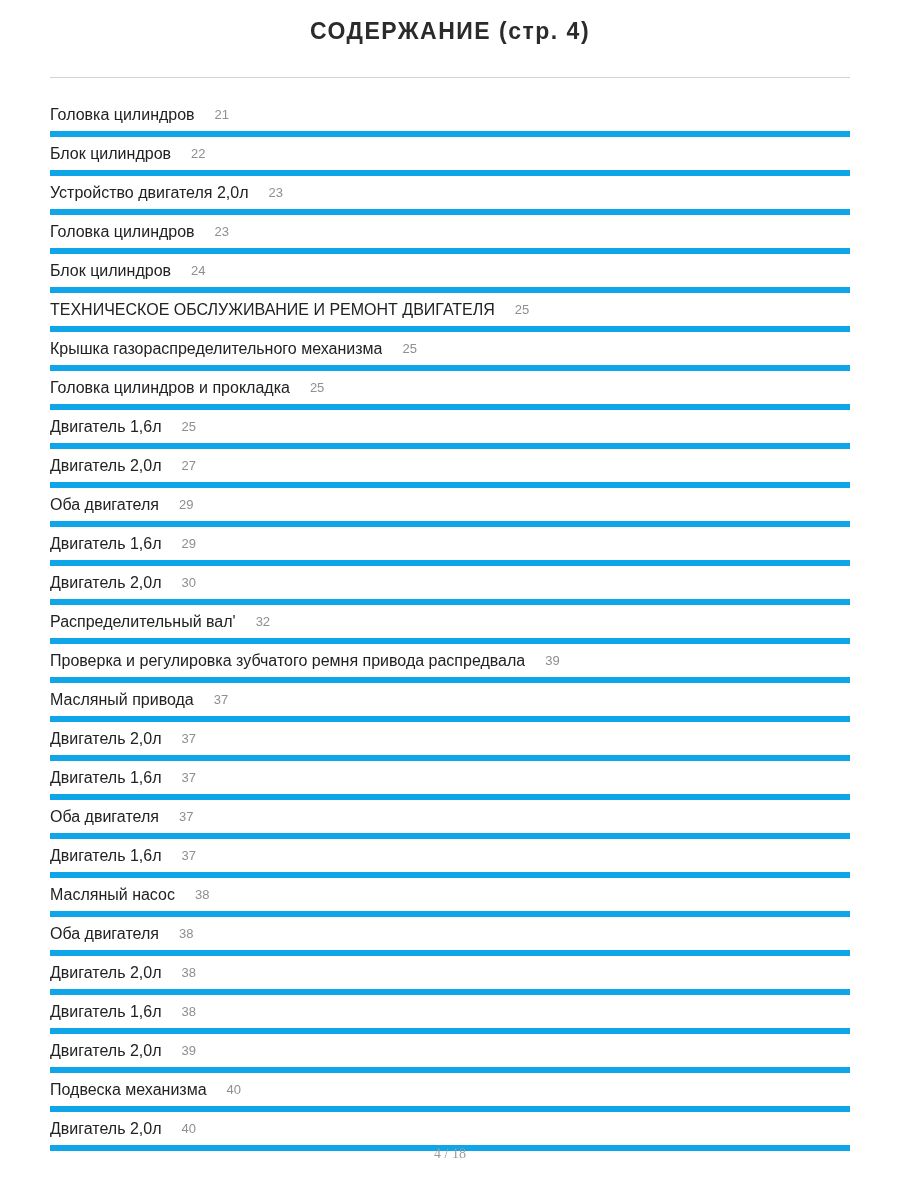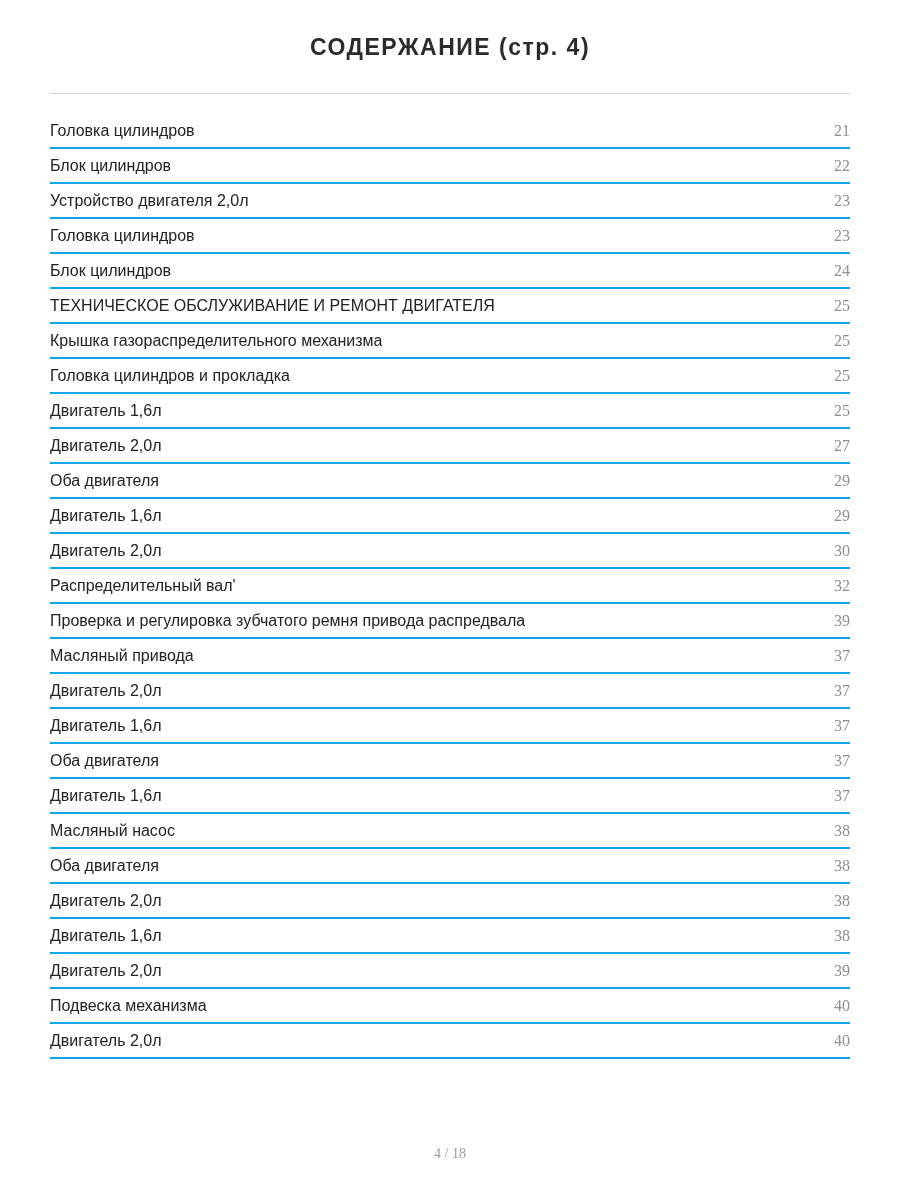--- a/index.html
+++ b/index.html
@@ -11,56 +11,54 @@
   .page {
     position: relative;
     width: 900px;
     height: 1200px;
     background: #ffffff;
     overflow: hidden;
     box-sizing: border-box;
   }
   .page-title {
     margin: 0;
-    padding-top: 34px;
+    padding-top: 18px;
     text-align: center;
     font-size: 23px;
     font-weight: bold;
     letter-spacing: 1.5px;
     color: #2b2b2b;
   }
   .top-divider {
     border: none;
     border-top: 1px solid #d2d2d2;
     margin: 32px 50px 0 50px;
   }
   .toc {
     margin: 20px 50px 0 50px;
   }
   .toc-row {
     display: flex;
-    justify-content: space-between;
     align-items: center;
     height: 33px;
-    border-bottom: 2px solid #0ea5e9;
+    border-bottom: 6px solid #0ea5e9;
     cursor: pointer;
   }
   .toc-entry-label {
     font-size: 16px;
     color: #222222;
     white-space: nowrap;
     overflow: hidden;
     text-overflow: ellipsis;
   }
   .toc-entry-page {
-    font-size: 16px;
+    font-size: 13px;
     color: #8e8e93;
     padding-left: 20px;
     flex-shrink: 0;
-    font-family: Liberation Serif, serif;
   }
   .page-footer {
     position: absolute;
     left: 0;
     right: 0;
     bottom: 38px;
     text-align: center;
     font-size: 14px;
     color: #9b9b9b;
     font-family: Liberation Serif, serif;

